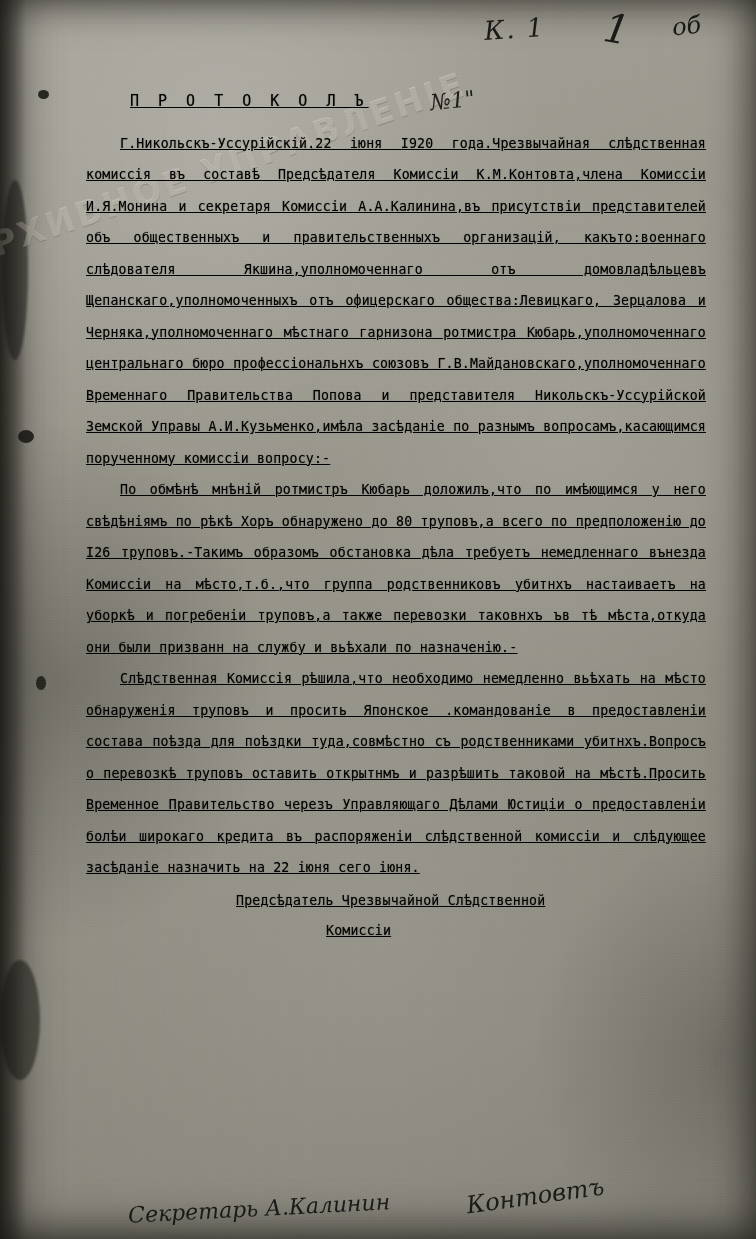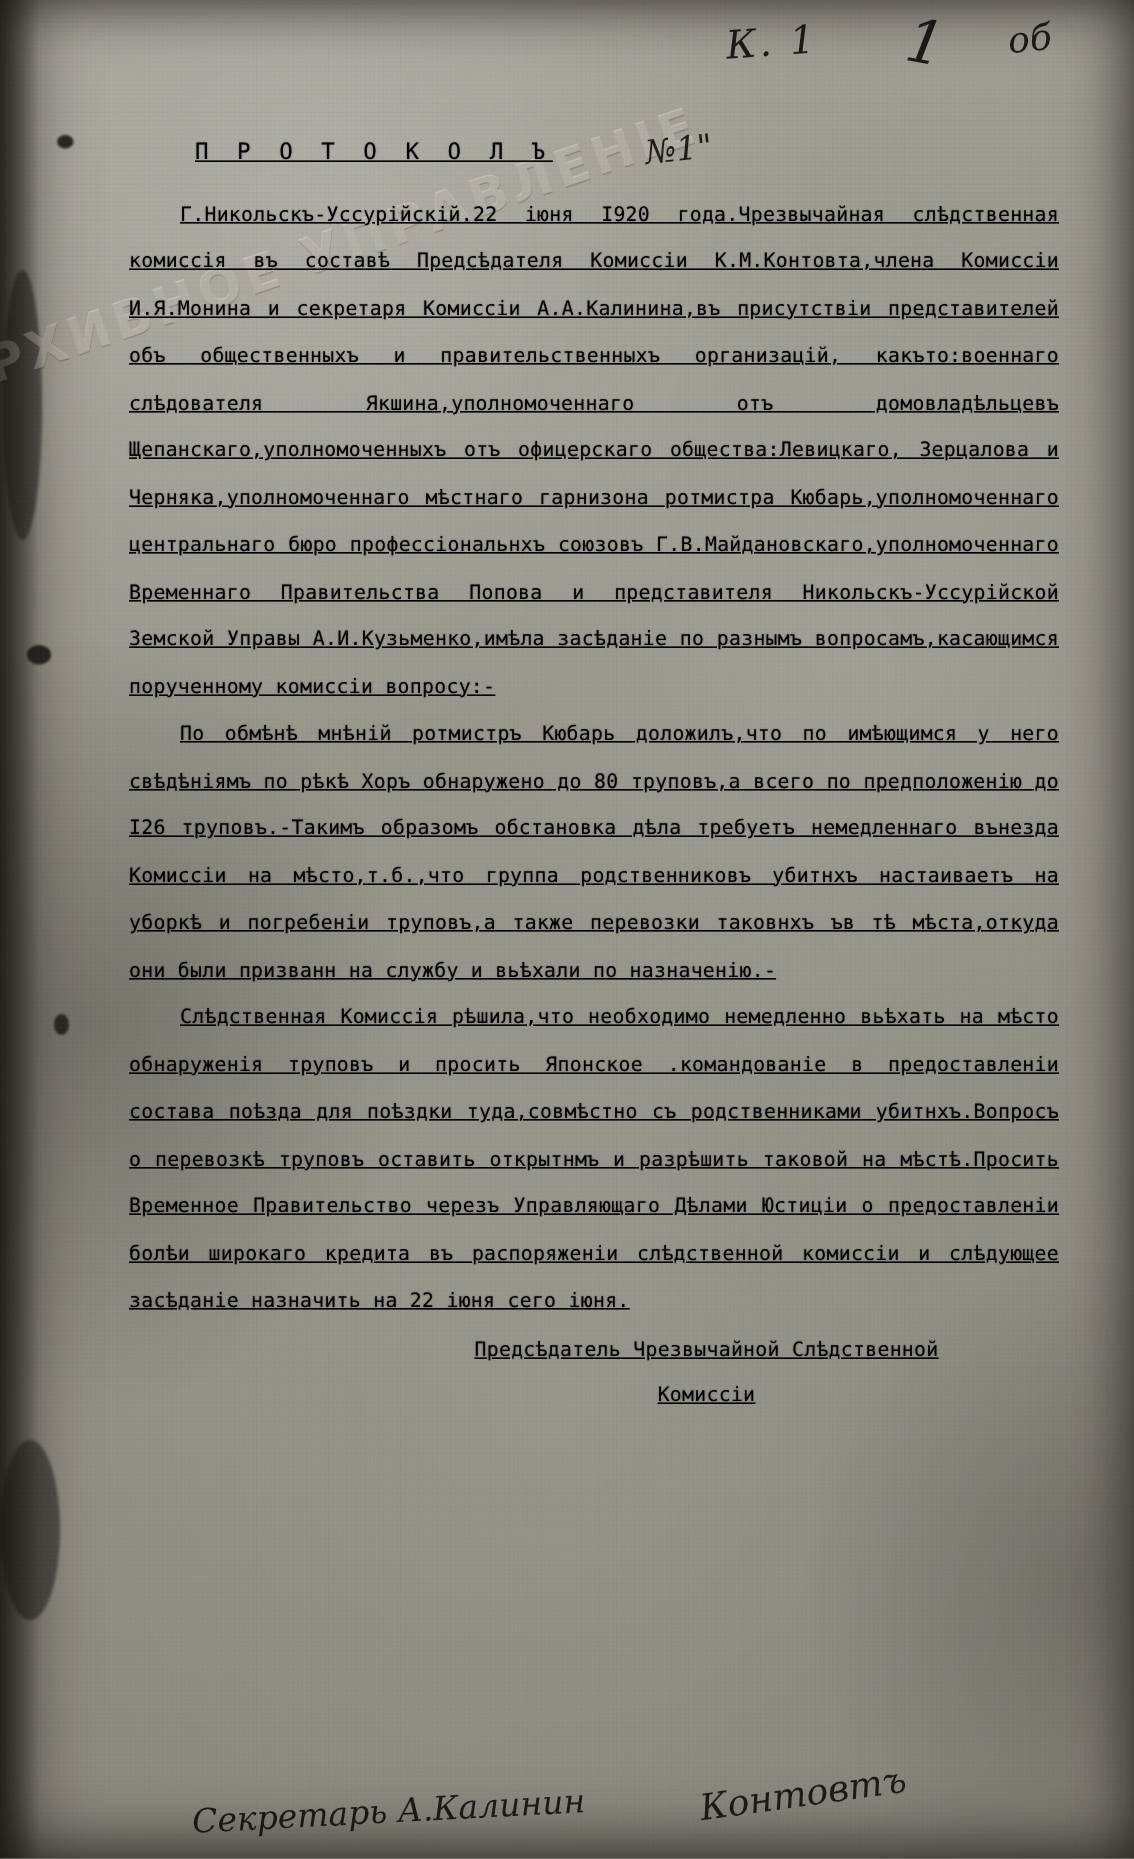--- a/index.html
+++ b/index.html
@@ -93,23 +93,22 @@
   }
   .para {
     margin: 0 0 0 0;
     text-indent: 34px;
     text-align: justify;
   }
   .sign-block {
     margin-top: 2px;
     margin-left: 150px;
     line-height: 30px;
-    text-align: center;
   }
-  .sign-line2 { }
+  .sign-line2 { margin-left: 90px; }
 
   
   .ink {
     position: absolute;
     color: #1d1b18;
     font-family: "DejaVu Serif", serif;
     font-style: italic;
     pointer-events: none;
   }
   .ink-k1 { left: 484px; top: 14px; font-size: 26px; letter-spacing: 2px; transform: rotate(-4deg); }

